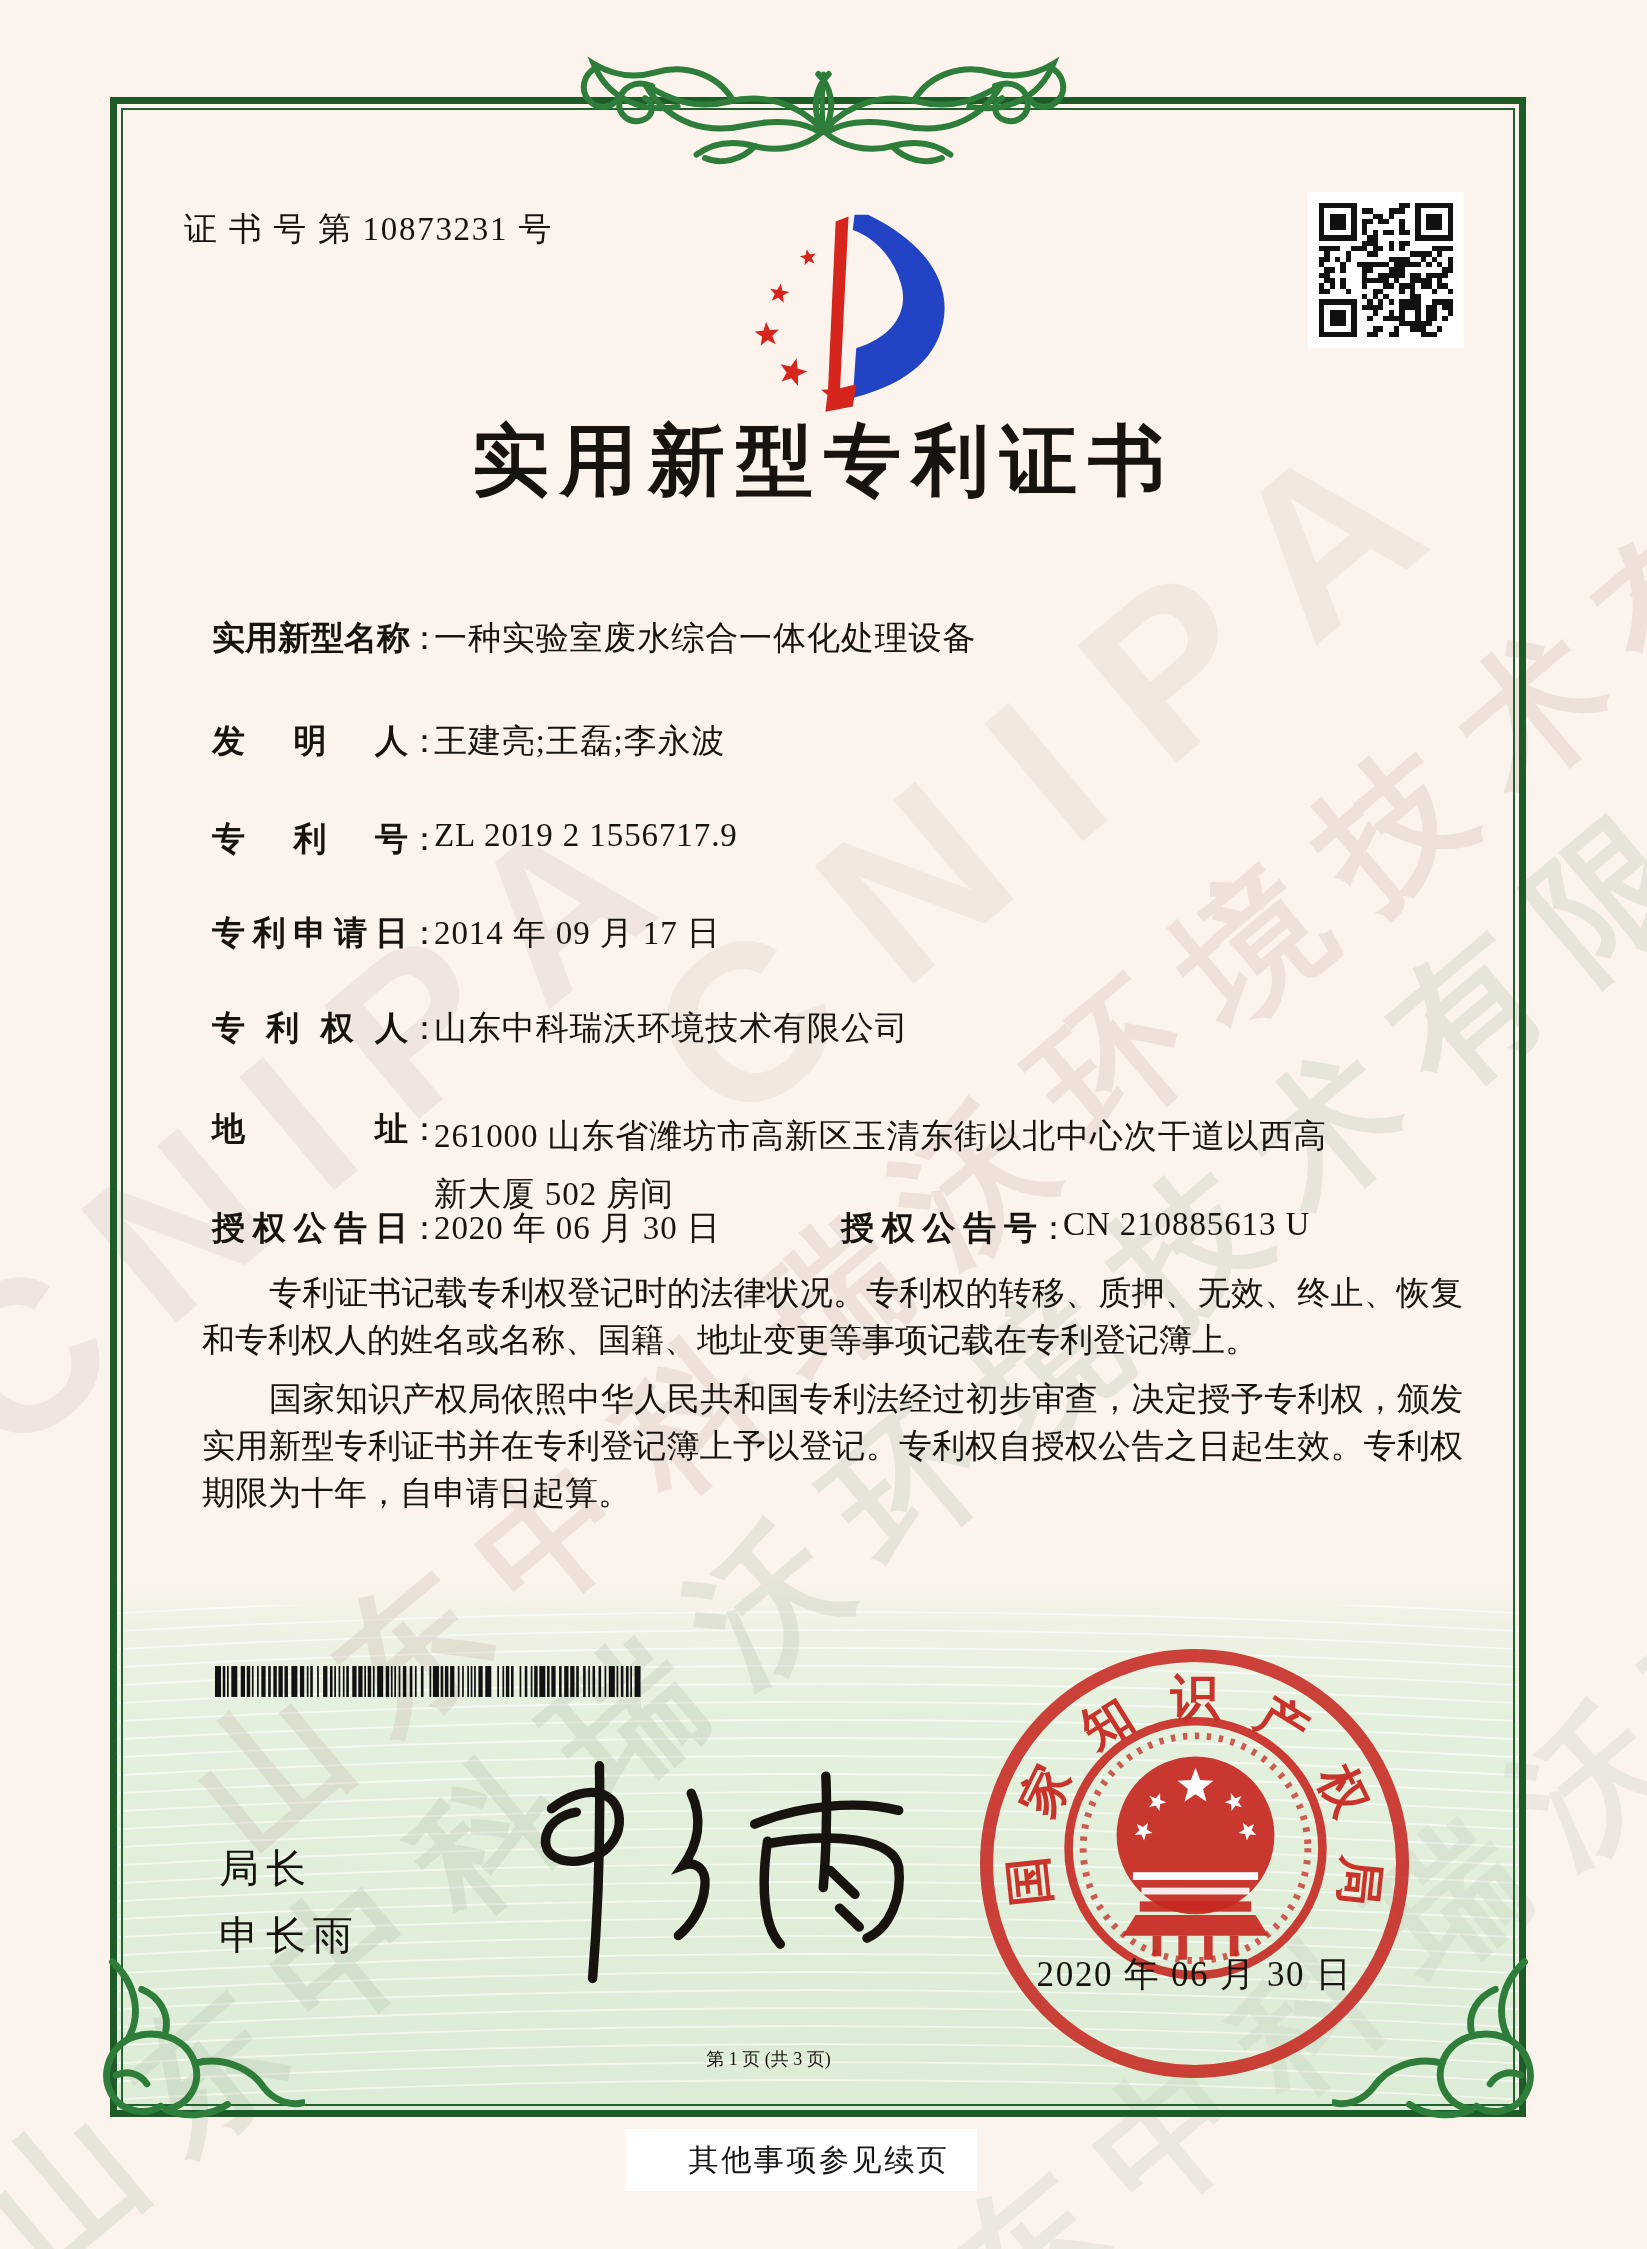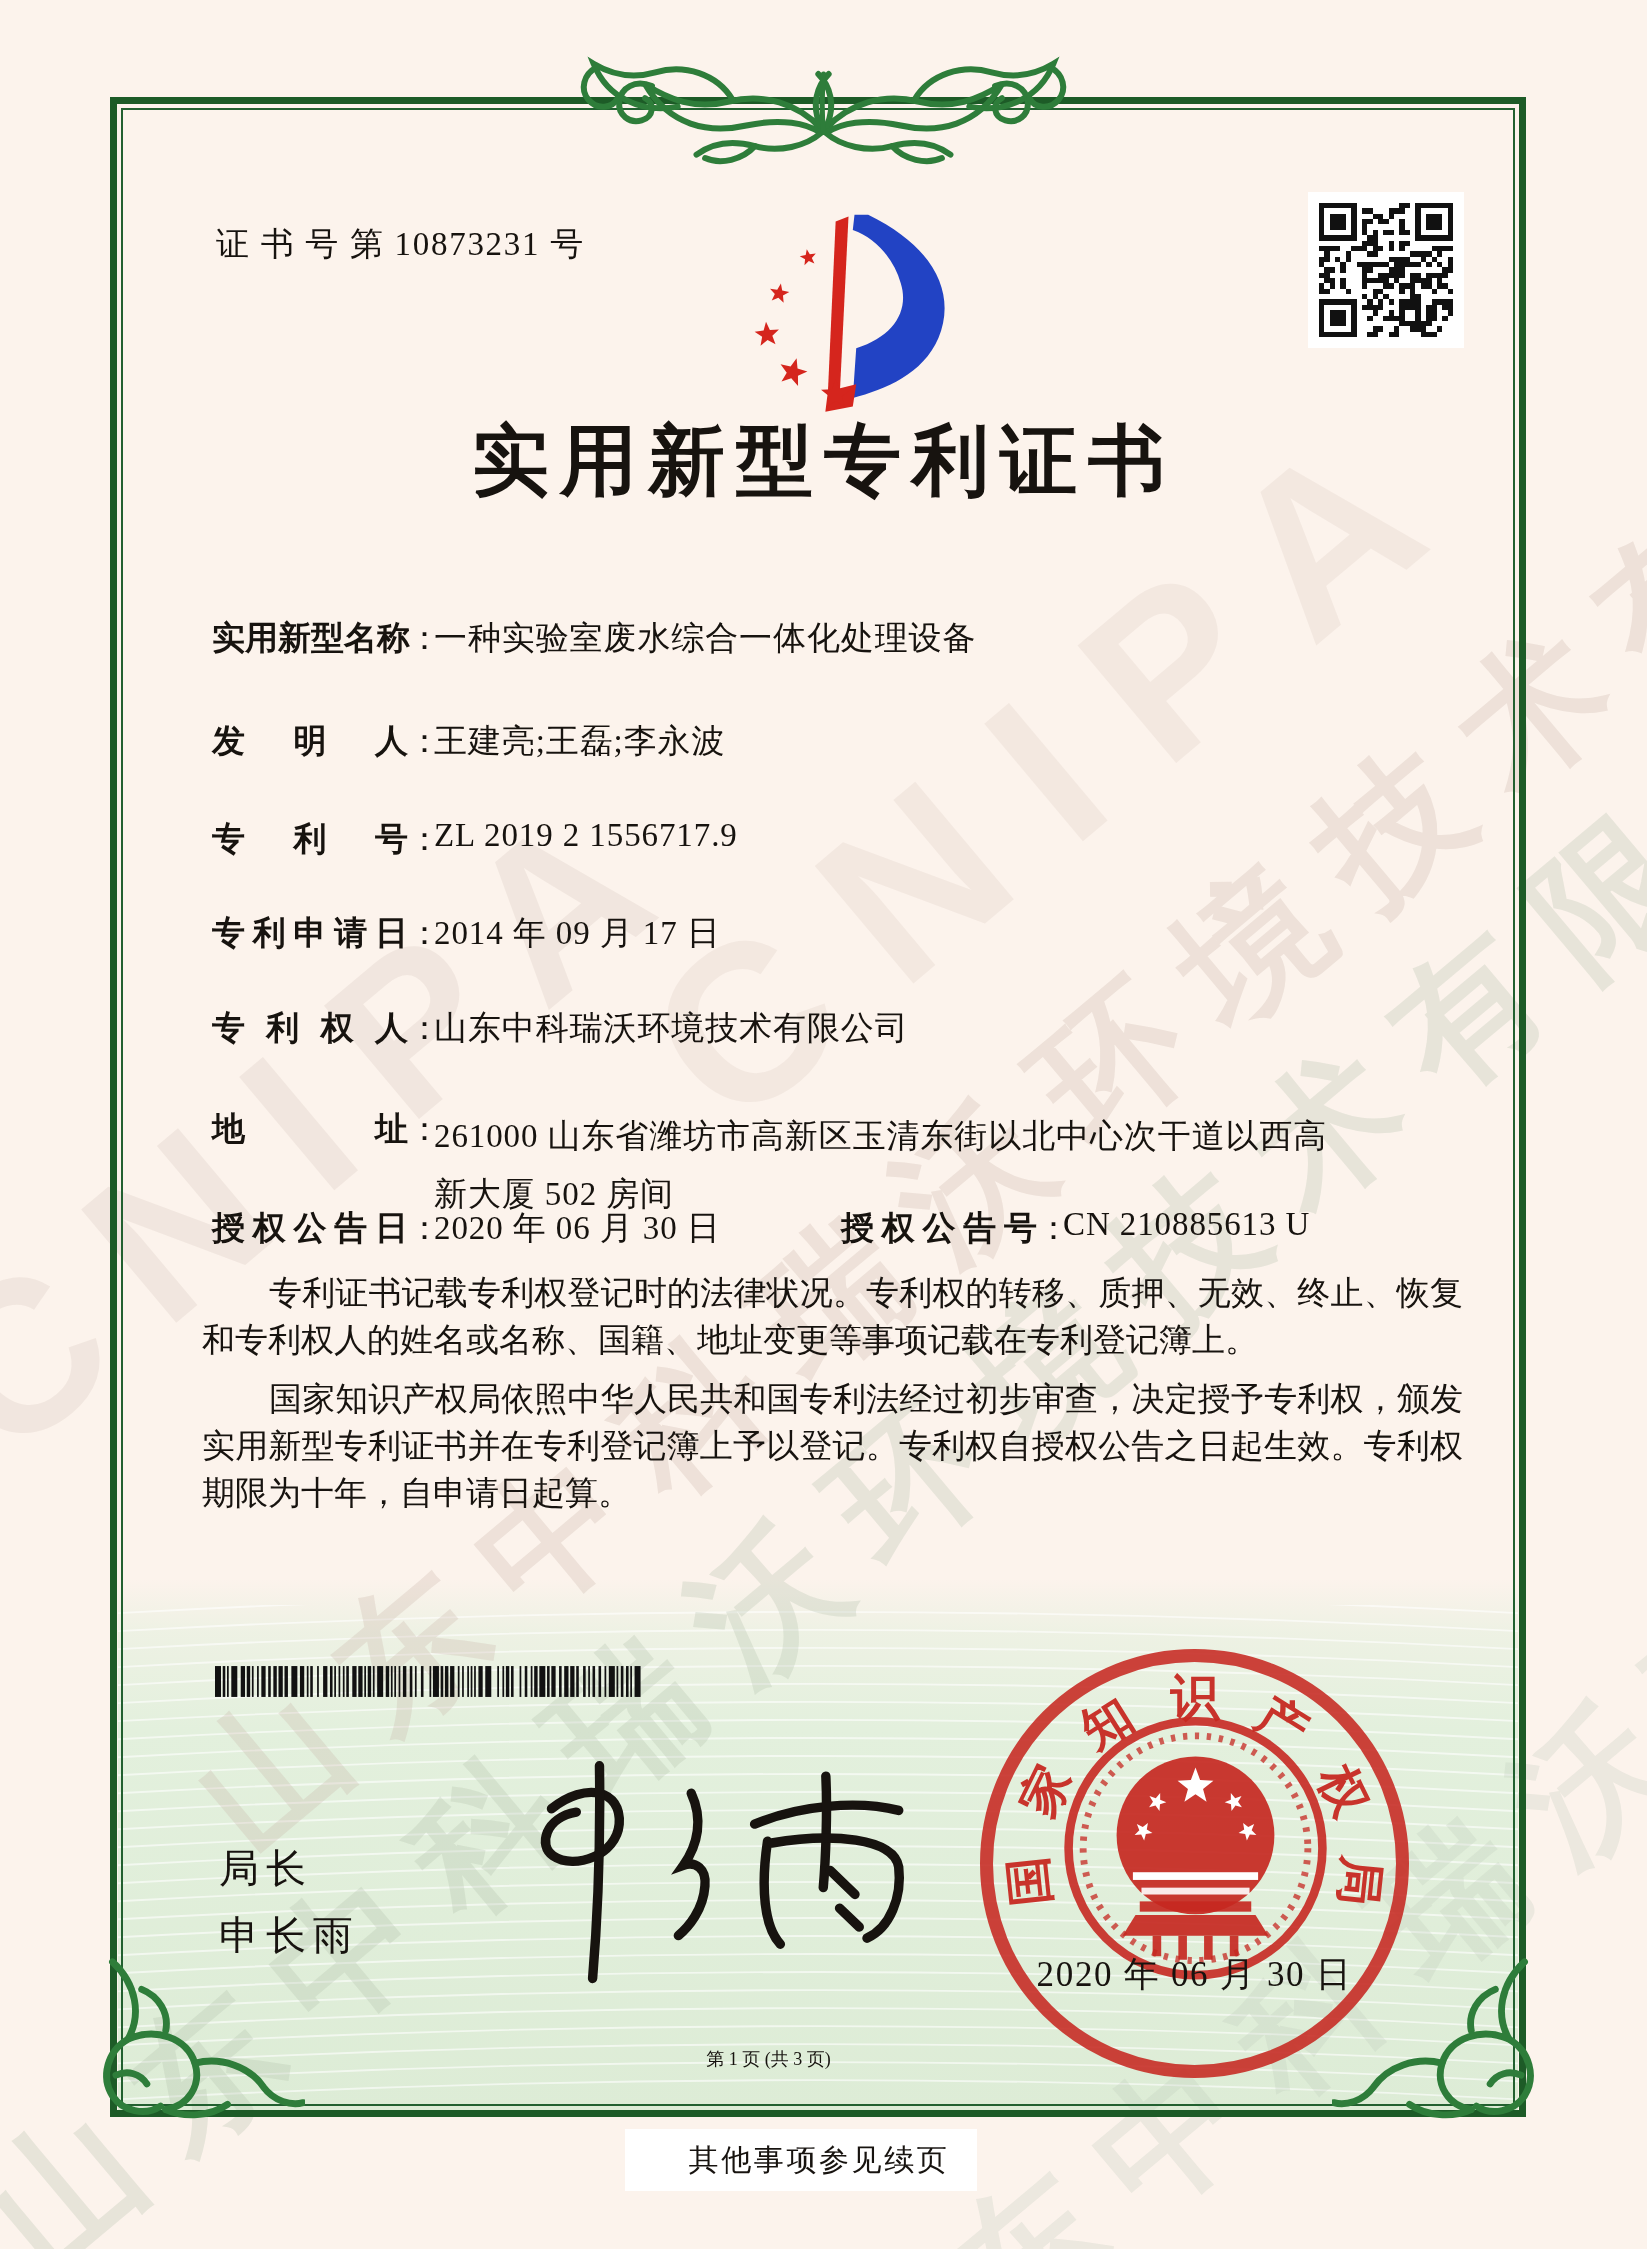--- a/index.html
+++ b/index.html
@@ -19,21 +19,21 @@
     background:linear-gradient(180deg,rgba(226,240,221,0) 0%,rgba(226,240,221,.55) 10%,
                #e3f0dd 28%,#ddecd6 100%);}
   .green-zone svg{position:absolute;left:0;top:26px;}
   
   .frame{left:110px;top:97px;width:1416px;height:2020px;border:7.7px solid #1d5b27;
          box-sizing:border-box;z-index:2;}
   .frame-inner{position:absolute;inset:4.3px;border:2.6px solid #226030;}
   
   .orn{z-index:3;pointer-events:none;}
   
-  .cert-no{left:184px;top:222px;font-size:33px;letter-spacing:1.7px;z-index:4;margin-left:32px;}
+  .cert-no{left:184px;top:207px;font-size:33px;letter-spacing:1.7px;z-index:4;}
   .logo{left:726px;top:204px;z-index:4;}
   .qr-box{left:1308px;top:192px;width:134px;height:134px;background:#fff;padding:11px;z-index:4;}
   .title{left:0;top:410px;width:1648px;text-align:center;font-size:77px;font-weight:bold;
          letter-spacing:11px;font-family:"Liberation Sans","DejaVu Sans",sans-serif;z-index:4;}
   
   .row{position:absolute;left:212px;font-size:33px;white-space:nowrap;z-index:4;}
   .flabel{display:inline-block;width:196px;text-align:justify;text-align-last:justify;vertical-align:top;font-weight:bold;}
   .colon{display:inline-block;width:26px;vertical-align:top;}
   .fvalue{display:inline-block;vertical-align:top;letter-spacing:0.9px;font-family:Liberation Serif, serif;}
   .addr .fvalue{white-space:normal;width:918px;line-height:58px;}

